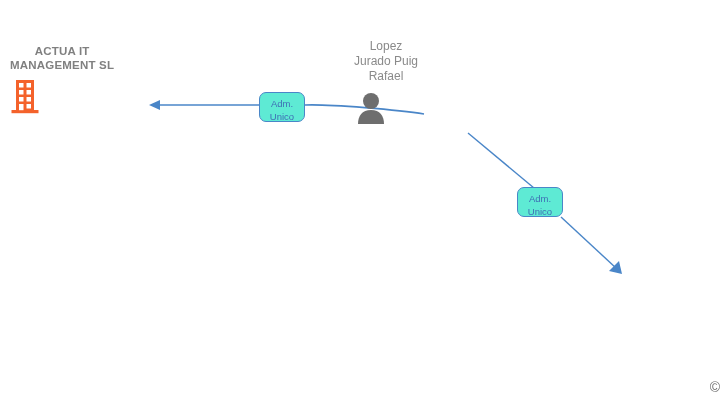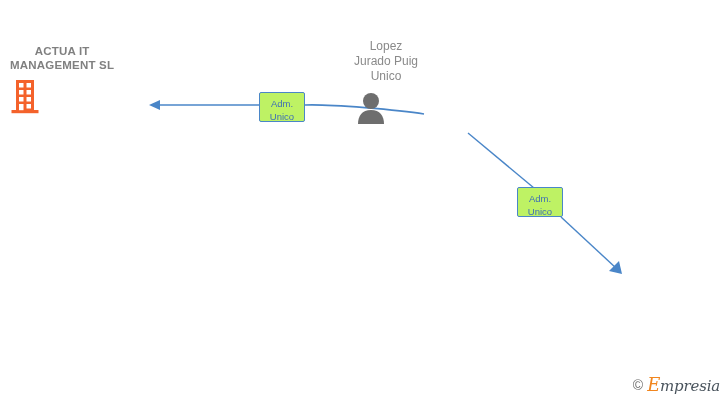--- a/index.html
+++ b/index.html
@@ -77,23 +77,23 @@
   #node-gestion {
     left: 536px;
     top: 280px;
   }
   #node-gestion .label-below { margin-top: 6px; }
 
   
   .edge-chip {
     position: absolute;
     box-sizing: border-box;
-    background: #bef264;
+    background: #5eead4;
     border: 1px solid #4a86c8;
-    border-radius: 2px;
+    border-radius: 7px;
     color: #3f6fb5;
     font-size: 9.5px;
     line-height: 13px;
     text-align: center;
     padding: 4px 6px 4px 6px;
     white-space: pre-line;
   }
   #chip-1 {
     left: 259px;
     top: 92px;
@@ -169,34 +169,33 @@
         <rect x="16.5" y="18" width="4.5" height="4.5" fill="#ffffff"></rect>
         <rect x="9" y="25" width="4.5" height="6.2" fill="#ffffff"></rect>
         <rect x="16.5" y="25" width="4.5" height="4.5" fill="#ffffff"></rect>
       </svg>
     </div>
   </div>
 
   <div class="node" id="node-person">
     <div class="node-label person-label">Lopez
 Jurado Puig
-Unico</div>
+Rafael</div>
     <div class="icon-wrap">
       <svg width="34" height="34" viewBox="0 0 34 34" xmlns="http://www.w3.org/2000/svg">
         <circle cx="17" cy="10" r="8" fill="#6E6E6E"></circle>
         <path d="M 17 19 C 8 19, 4 25, 4 33 L 30 33 C 30 25, 26 19, 17 19 Z" fill="#6E6E6E"></path>
       </svg>
     </div>
   </div>
 
 
   <div class="edge-chip" id="chip-1">Adm.
 Unico</div>
 
   <div class="edge-chip" id="chip-2">Adm.
 Unico</div>
 
   <div id="watermark">
     <span class="copy">©</span>
-    <span class="brand"><span class="b-e">E</span><span>mpresia</span></span>
   </div>
 
 </div>
 
 </body></html>

